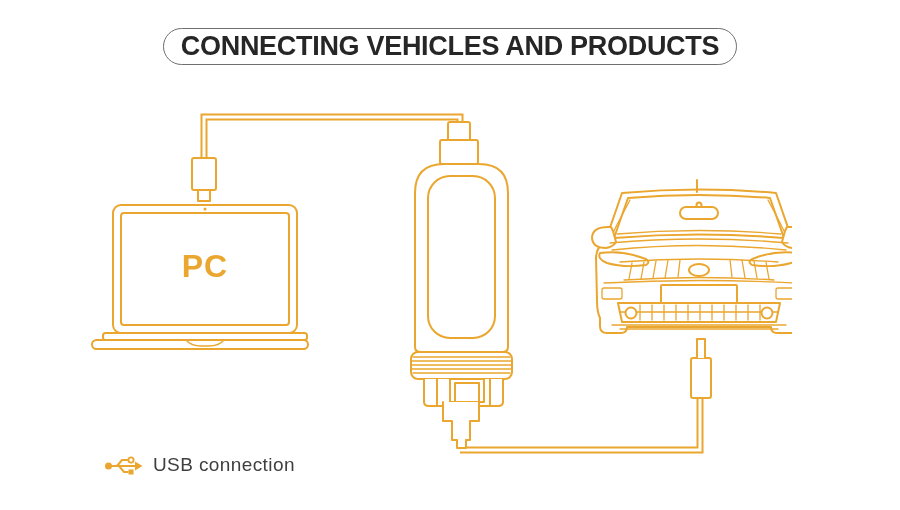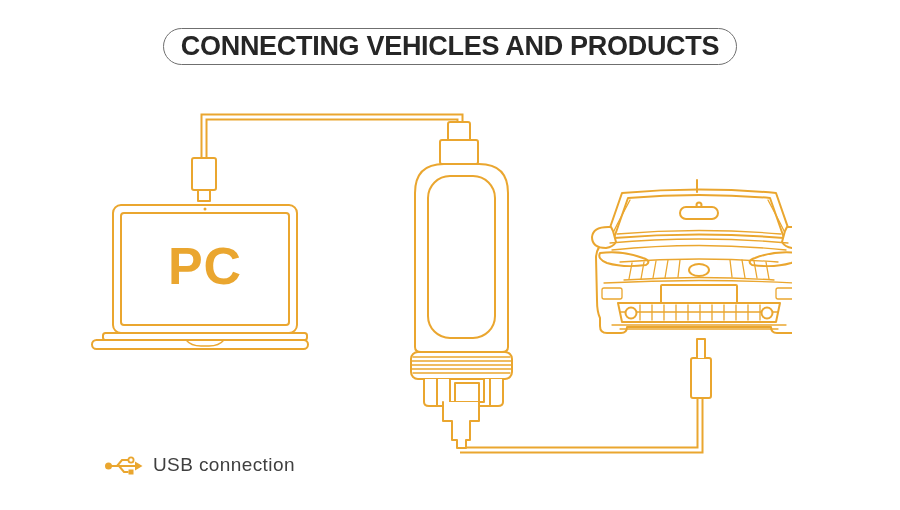--- a/index.html
+++ b/index.html
@@ -22,21 +22,21 @@
     box-sizing:border-box;
   }
   .title-pill span{
     font-size:27px;font-weight:bold;color:var(--title-text);
     letter-spacing:-0.3px;white-space:nowrap;
   }
   .artwork{position:absolute;left:0;top:0;}
   .pc-label{
     position:absolute;left:113px;top:205px;width:184px;height:122px;
     display:flex;align-items:center;justify-content:center;
-    font-size:52px;font-weight:bold;color:var(--gold);letter-spacing:1px;
+    font-size:32px;font-weight:bold;color:var(--gold);letter-spacing:1px;
   }
   .legend{
     position:absolute;left:104px;top:450px;height:30px;
     display:flex;align-items:center;gap:9px;
   }
   .legend .text{
     font-size:19px;color:var(--label-text);letter-spacing:0.4px;
   }
   
   .ln{fill:none;stroke:var(--gold);stroke-width:2;stroke-linecap:round;stroke-linejoin:round;}

